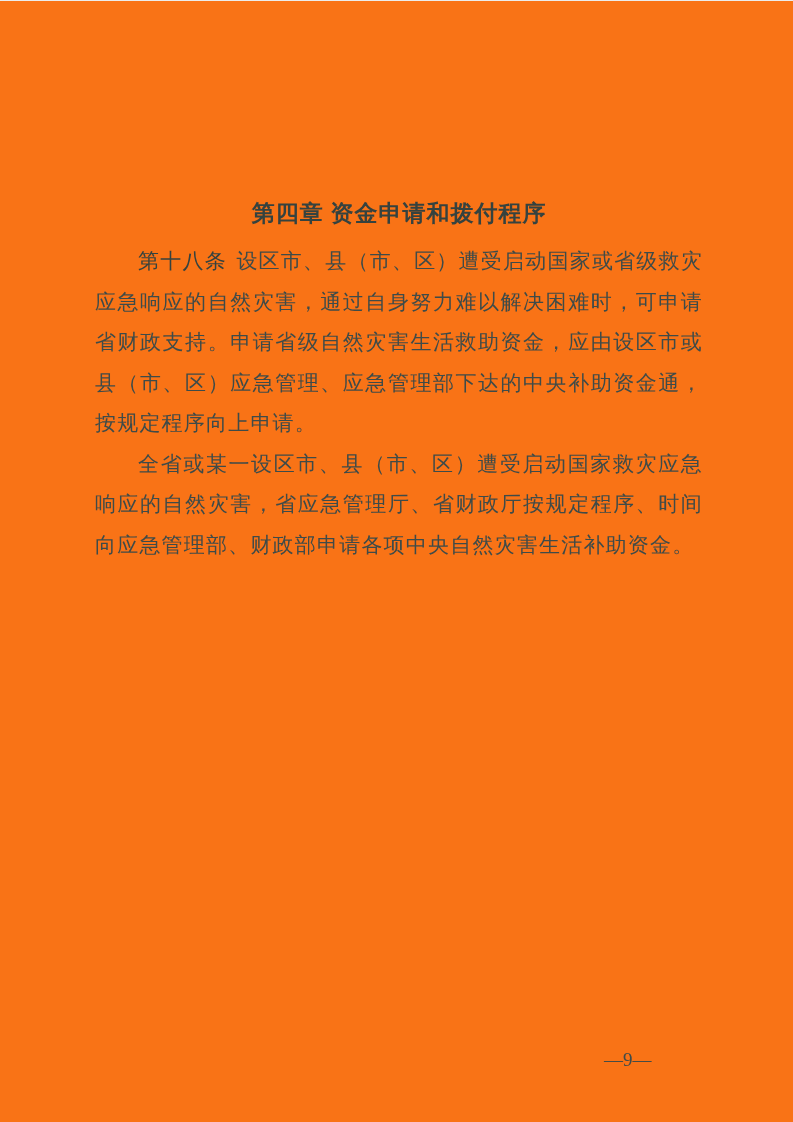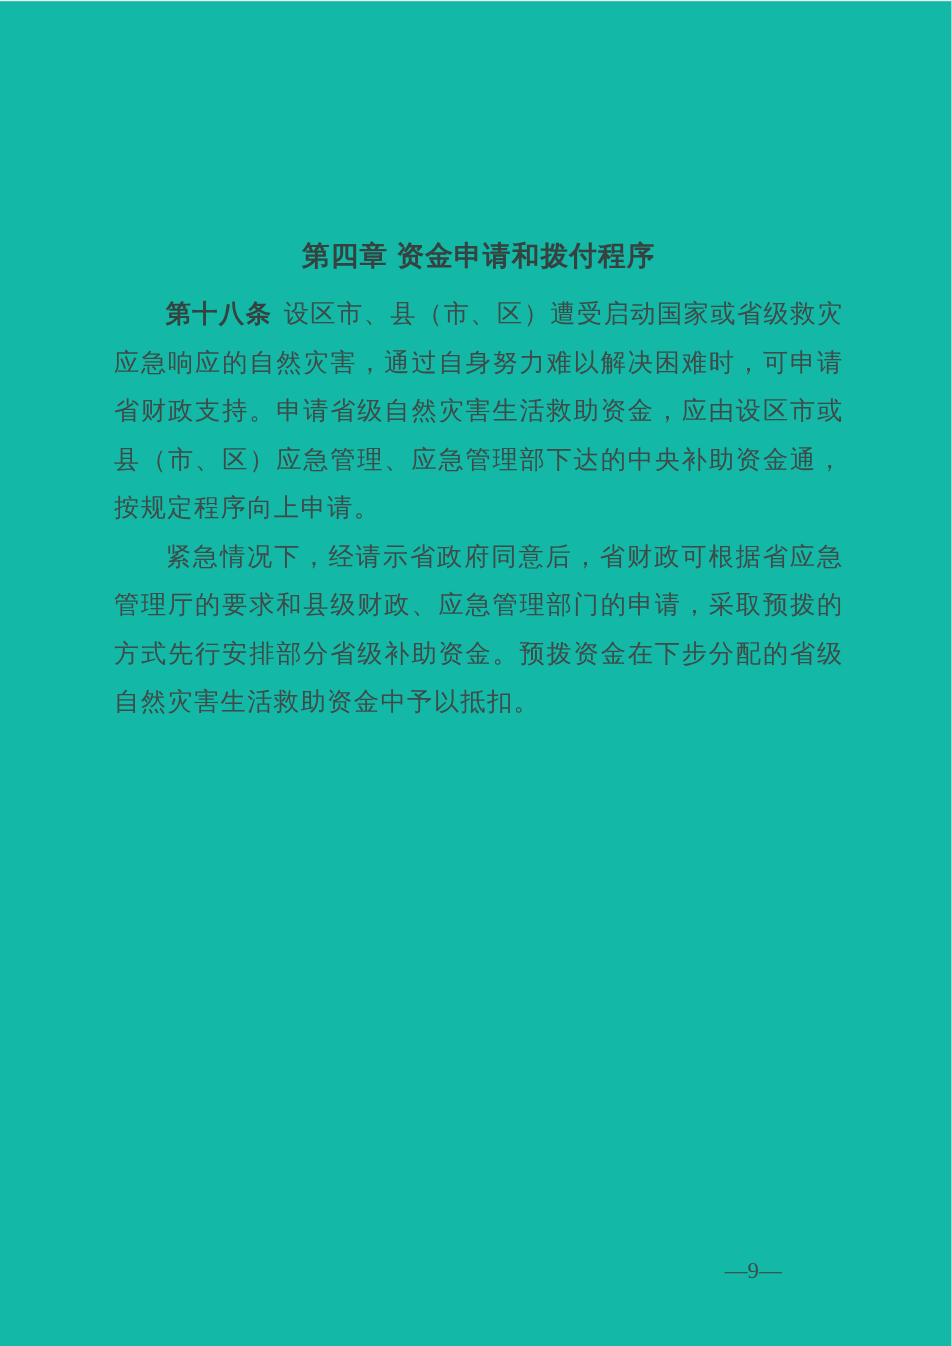--- a/index.html
+++ b/index.html
@@ -4,21 +4,21 @@
 <style>
   html, body {
     margin: 0;
     padding: 0;
     background: #ffffff;
   }
   .page {
     position: relative;
     width: 793px;
     height: 1122px;
-    background: #14b8a6;
+    background: #f97316;
     overflow: hidden;
     font-family: "Liberation Serif", "DejaVu Serif", serif;
     border-top: 1px solid #ececec;
   }
   .content {
     position: absolute;
     left: 95px;
     top: 197px;
     width: 608px;
   }
@@ -33,21 +33,21 @@
   .para {
     margin: 0;
     font-size: 21px;
     line-height: 40.5px;
     letter-spacing: 1.2px;
     text-align: justify;
     text-indent: 2.05em;
     color: #3e4b49;
   }
   .lead {
-    font-weight: bold;
+    font-weight: normal;
     color: #35423f;
     margin-right: 0.45em;
   }
   .lead:empty {
     margin-right: 0;
     display: none;
   }
   .page-number {
     position: absolute;
     left: 604px;
@@ -60,20 +60,20 @@
 </head>
 <body>
 
 <div class="page">
   <div class="content">
     <h1 class="chapter-title">第四章 资金申请和拨付程序</h1>
 
     <p class="para"><span class="lead">第十八条</span><span>设区市、县（市、区）遭受启动国家或省级救灾应急响应的自然灾害，通过自身努力难以解决困难时，可申请省财政支持。申请省级自然灾害生活救助资金，应由设区市或县（市、区）应急管理、应急管理部下达的中央补助资金通，按规定程序向上申请。</span></p>
 
 
+    <p class="para"><span>全省或某一设区市、县（市、区）遭受启动国家救灾应急响应的自然灾害，省应急管理厅、省财政厅按规定程序、时间向应急管理部、财政部申请各项中央自然灾害生活补助资金。</span></p>
 
 
-    <p class="para"><span>紧急情况下，经请示省政府同意后，省财政可根据省应急管理厅的要求和县级财政、应急管理部门的申请，采取预拨的方式先行安排部分省级补助资金。预拨资金在下步分配的省级自然灾害生活救助资金中予以抵扣。</span></p>
 
   </div>
 
   <div class="page-number">—9—</div>
 </div>
 
 </body></html>

